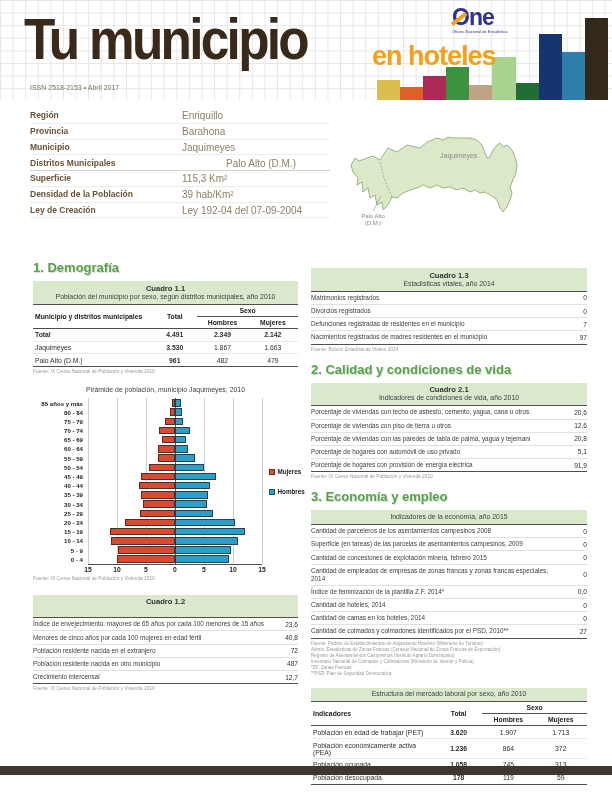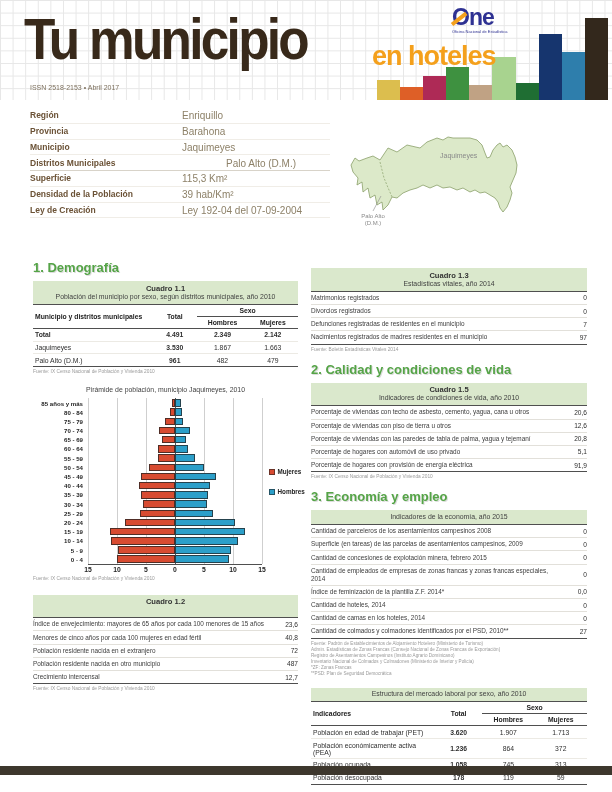--- a/index.html
+++ b/index.html
@@ -425,21 +425,21 @@
           </div>
       </div>
       <div class="fuente">Fuente: Boletín Estadísticas Vitales 2014</div>
     </div>
 
     <div class="spacer10"></div>
     <div class="section-heading">2. Calidad y condiciones de vida</div>
 
     <div>
       <div class="cuadro-head">
-        <div class="cuadro-title">Cuadro 1.5</div>
+        <div class="cuadro-title">Cuadro 2.1</div>
         <div class="cuadro-sub">Indicadores de condiciones de vida, año 2010</div>
       </div>
       <div class="kv-table">
         <div class="kv-row">
             <span class="kv-label">Porcentaje de viviendas con techo de asbesto, cemento, yagua, cana u otros</span>
             <span class="kv-value">20,6</span>
           </div>
         <div class="kv-row">
             <span class="kv-label">Porcentaje de viviendas con piso de tierra u otros</span>
             <span class="kv-value">12,6</span>

